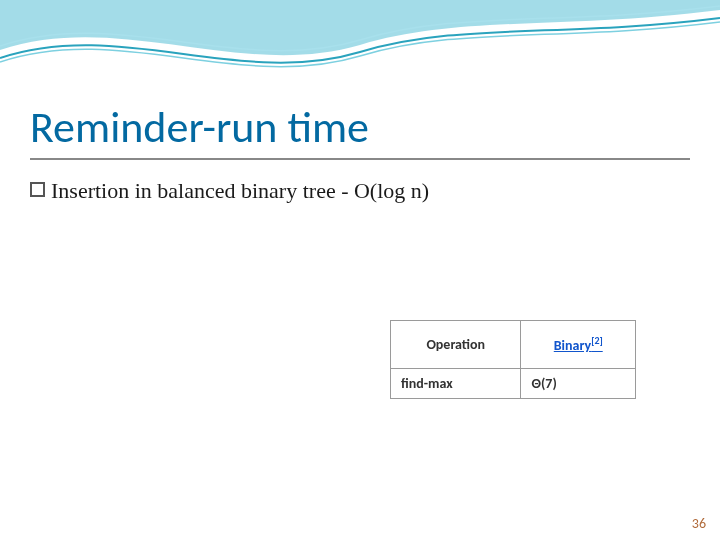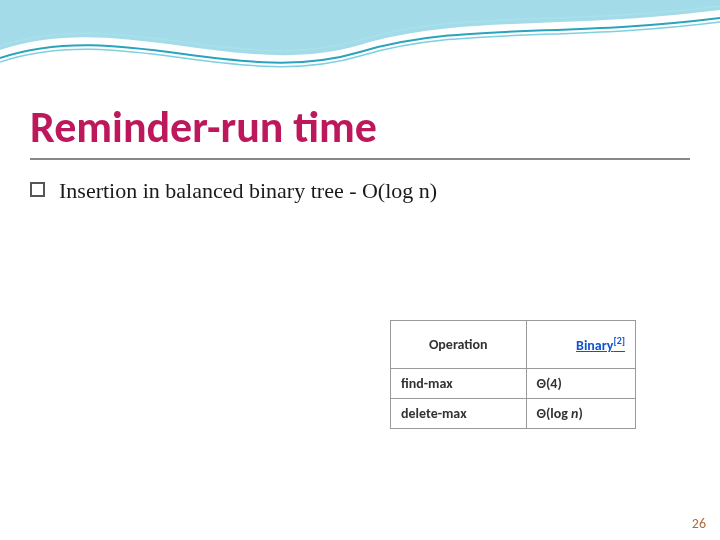--- a/index.html
+++ b/index.html
@@ -17,37 +17,37 @@
   }
   .content {
     position: absolute;
     top: 100px;
     left: 30px;
     right: 30px;
   }
   .title {
     font-family: Calibri, Arial, sans-serif;
     font-size: 44px;
-    font-weight: 700;
-    color: #be185d;
+    font-weight: 400;
+    color: #0369a1;
     margin-bottom: 4px;
   }
   .underline {
     height: 2px;
     background: #888;
     width: 660px;
     margin-bottom: 16px;
   }
   .bullets {
     font-size: 22px;
     line-height: 1.35;
     color: #1a1a1a;
     font-family: Georgia, serif;
   }
-  .bline { display: flex; align-items: flex-start; margin-bottom: 2px; gap: 8px; }
+  .bline { display: flex; align-items: flex-start; margin-bottom: 2px; }
   .bbox {
     display: inline-block;
     width: 15px; height: 15px;
     border: 2px solid #555;
     margin-right: 6px;
     margin-top: 6px;
     flex: 0 0 auto;
   }
   .btext { flex: 1 1 auto; }
   .tablewrap {
@@ -67,21 +67,21 @@
     border: 1px solid #9a9a9a;
     padding: 6px 10px;
     text-align: left;
     font-weight: 700;
   }
   th {
     height: 48px;
     vertical-align: middle;
   }
   th.opcol { text-align: center; }
-  th.bincol { text-align: right; }
+  th.bincol { text-align: center; }
   .link { color: #1155cc; text-decoration: underline; }
   .sup { font-size: 10px; vertical-align: super; }
   .ital { font-style: italic; }
   .pagenum {
     position: absolute;
     bottom: 8px;
     right: 14px;
     font-family: Calibri, Arial, sans-serif;
     font-size: 14px;
     color: #b06a3a;
@@ -112,23 +112,19 @@
   <table>
     <tbody>
         <tr>
       <th class="opcol">Operation</th>
       <th class="bincol">
         <span class="link"><span>Binary</span><span class="sup">[2]</span></span>
       </th>
     </tr>
     <tr>
       <td>find-max</td>
-      <td>Θ(4)</td>
-    </tr>
-    <tr>
-      <td>delete-max</td>
-      <td><span>Θ(log </span><span class="ital">n</span><span>)</span></td>
+      <td>Θ(7)</td>
     </tr>
   </tbody>
     </table>
 </div>
 
-<div class="pagenum">26</div>
+<div class="pagenum">36</div>
 
 </body></html>

